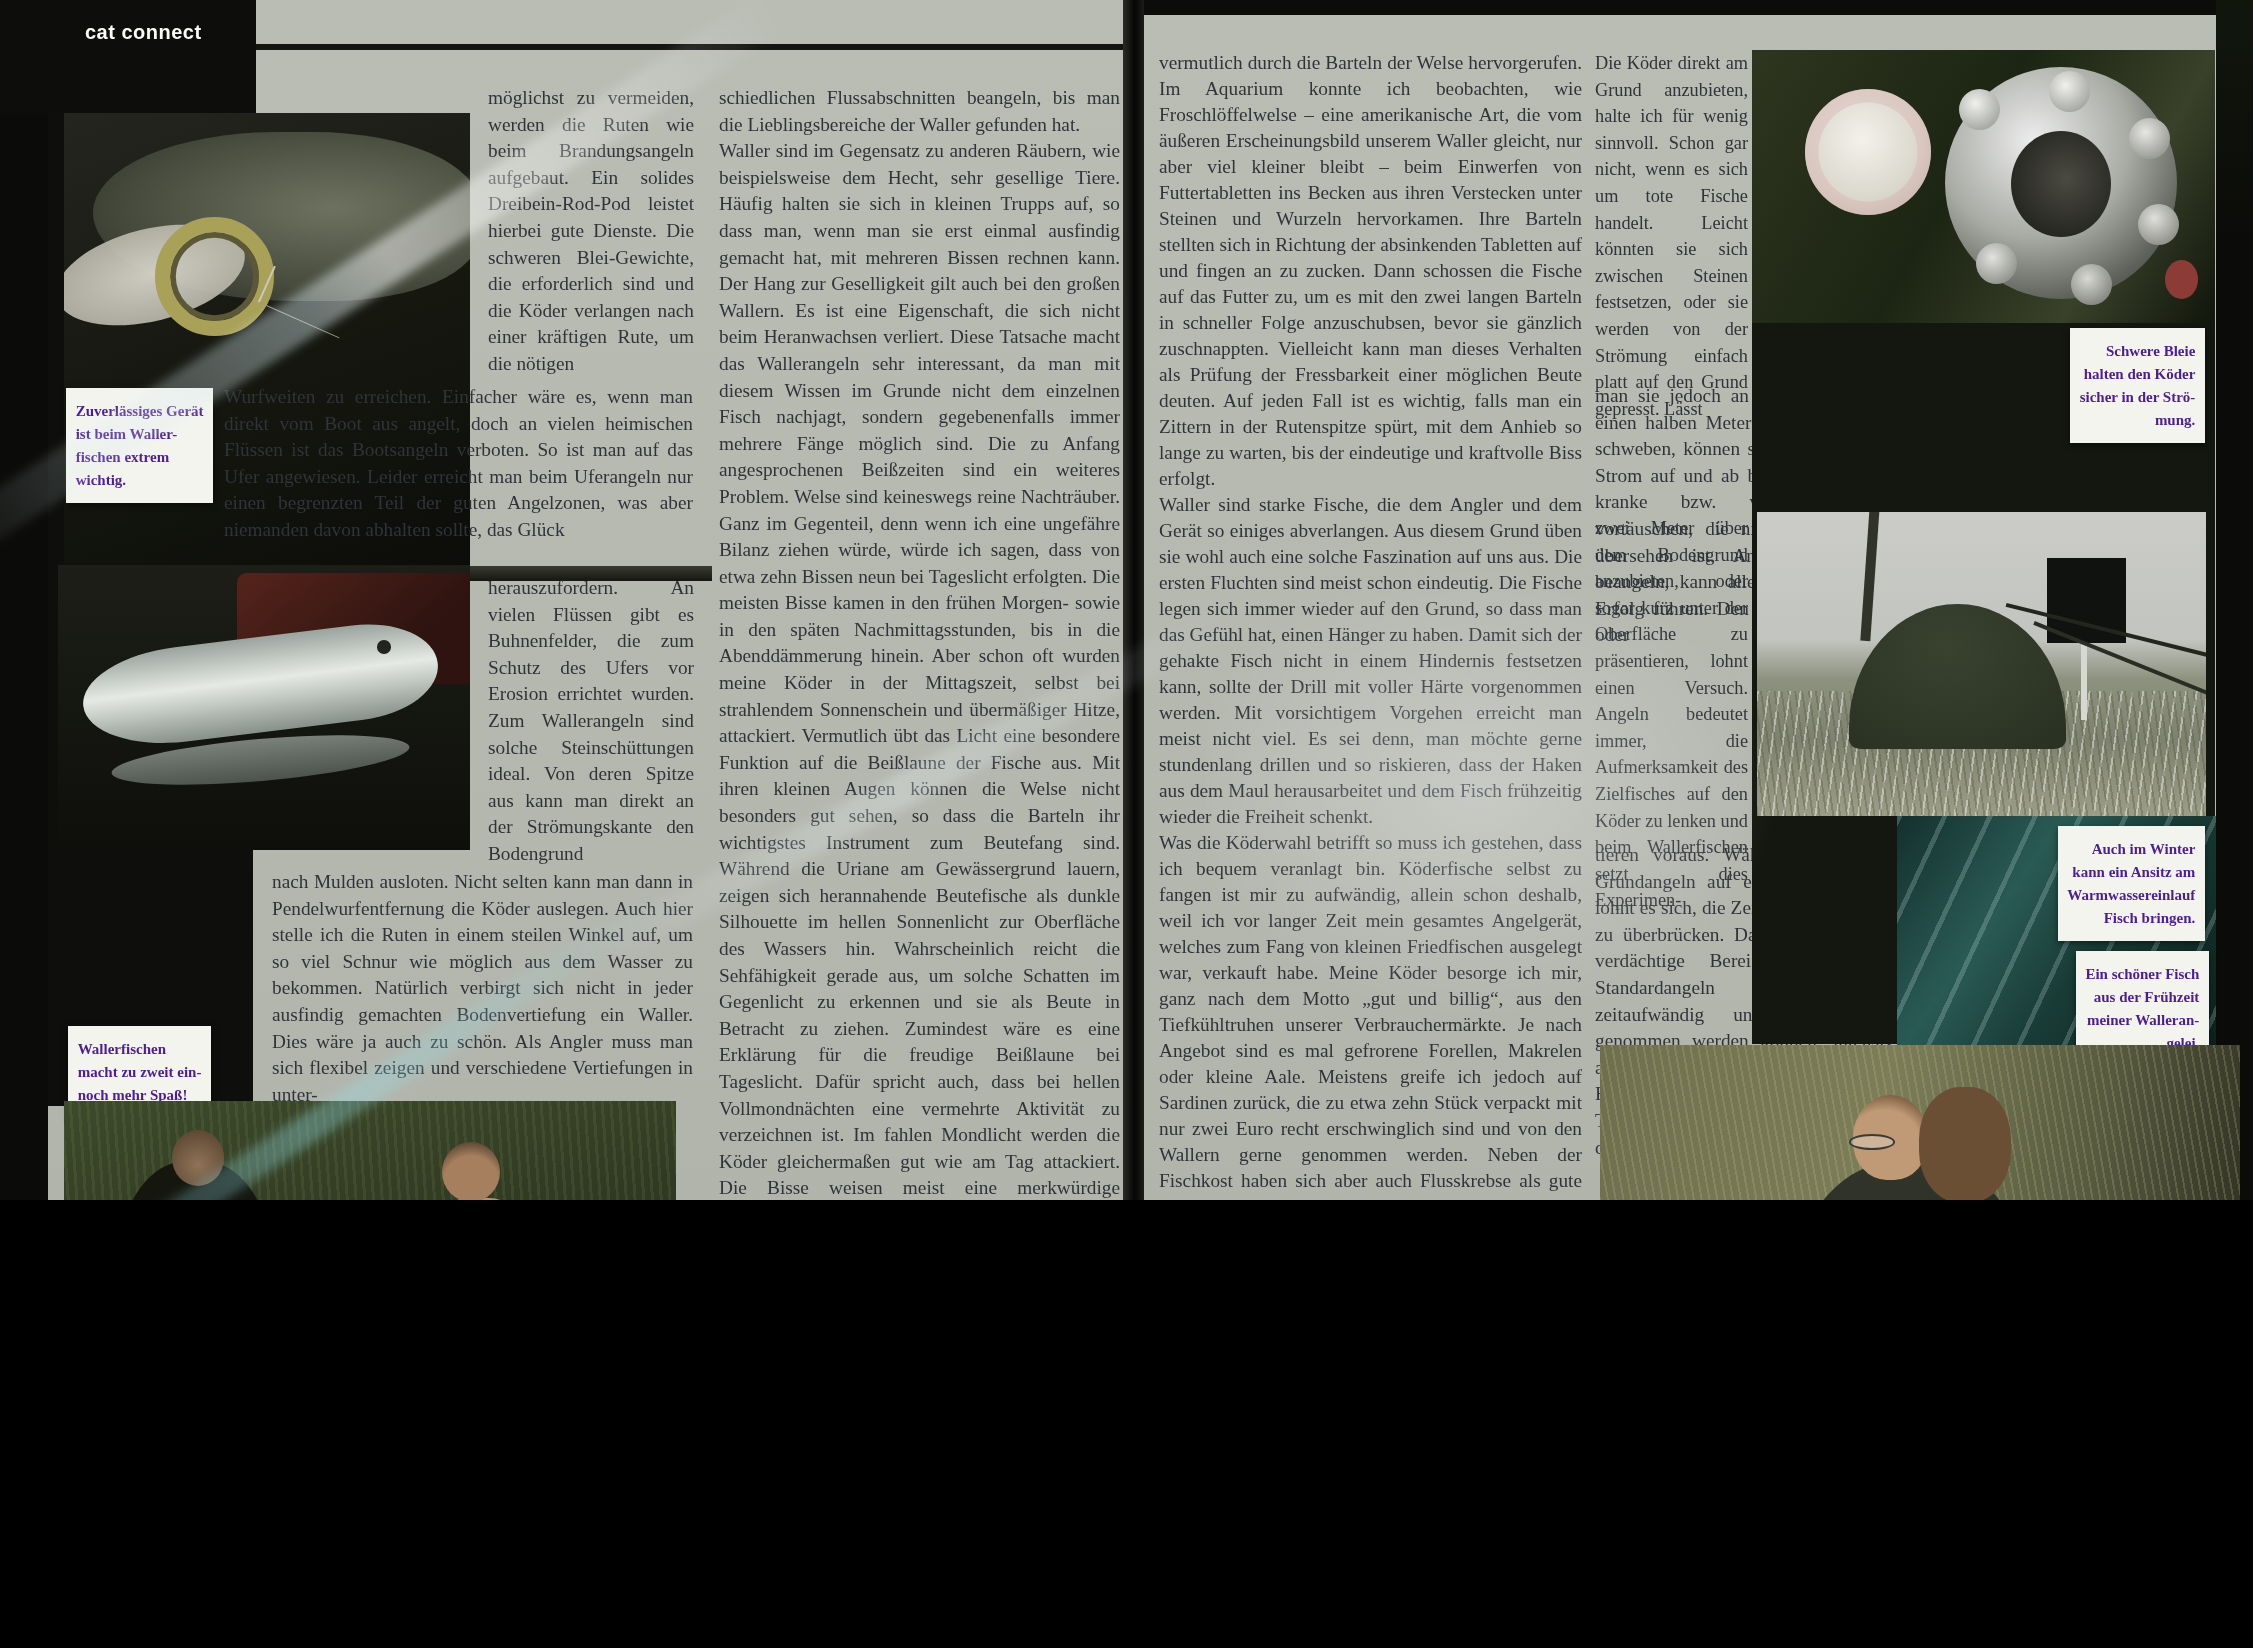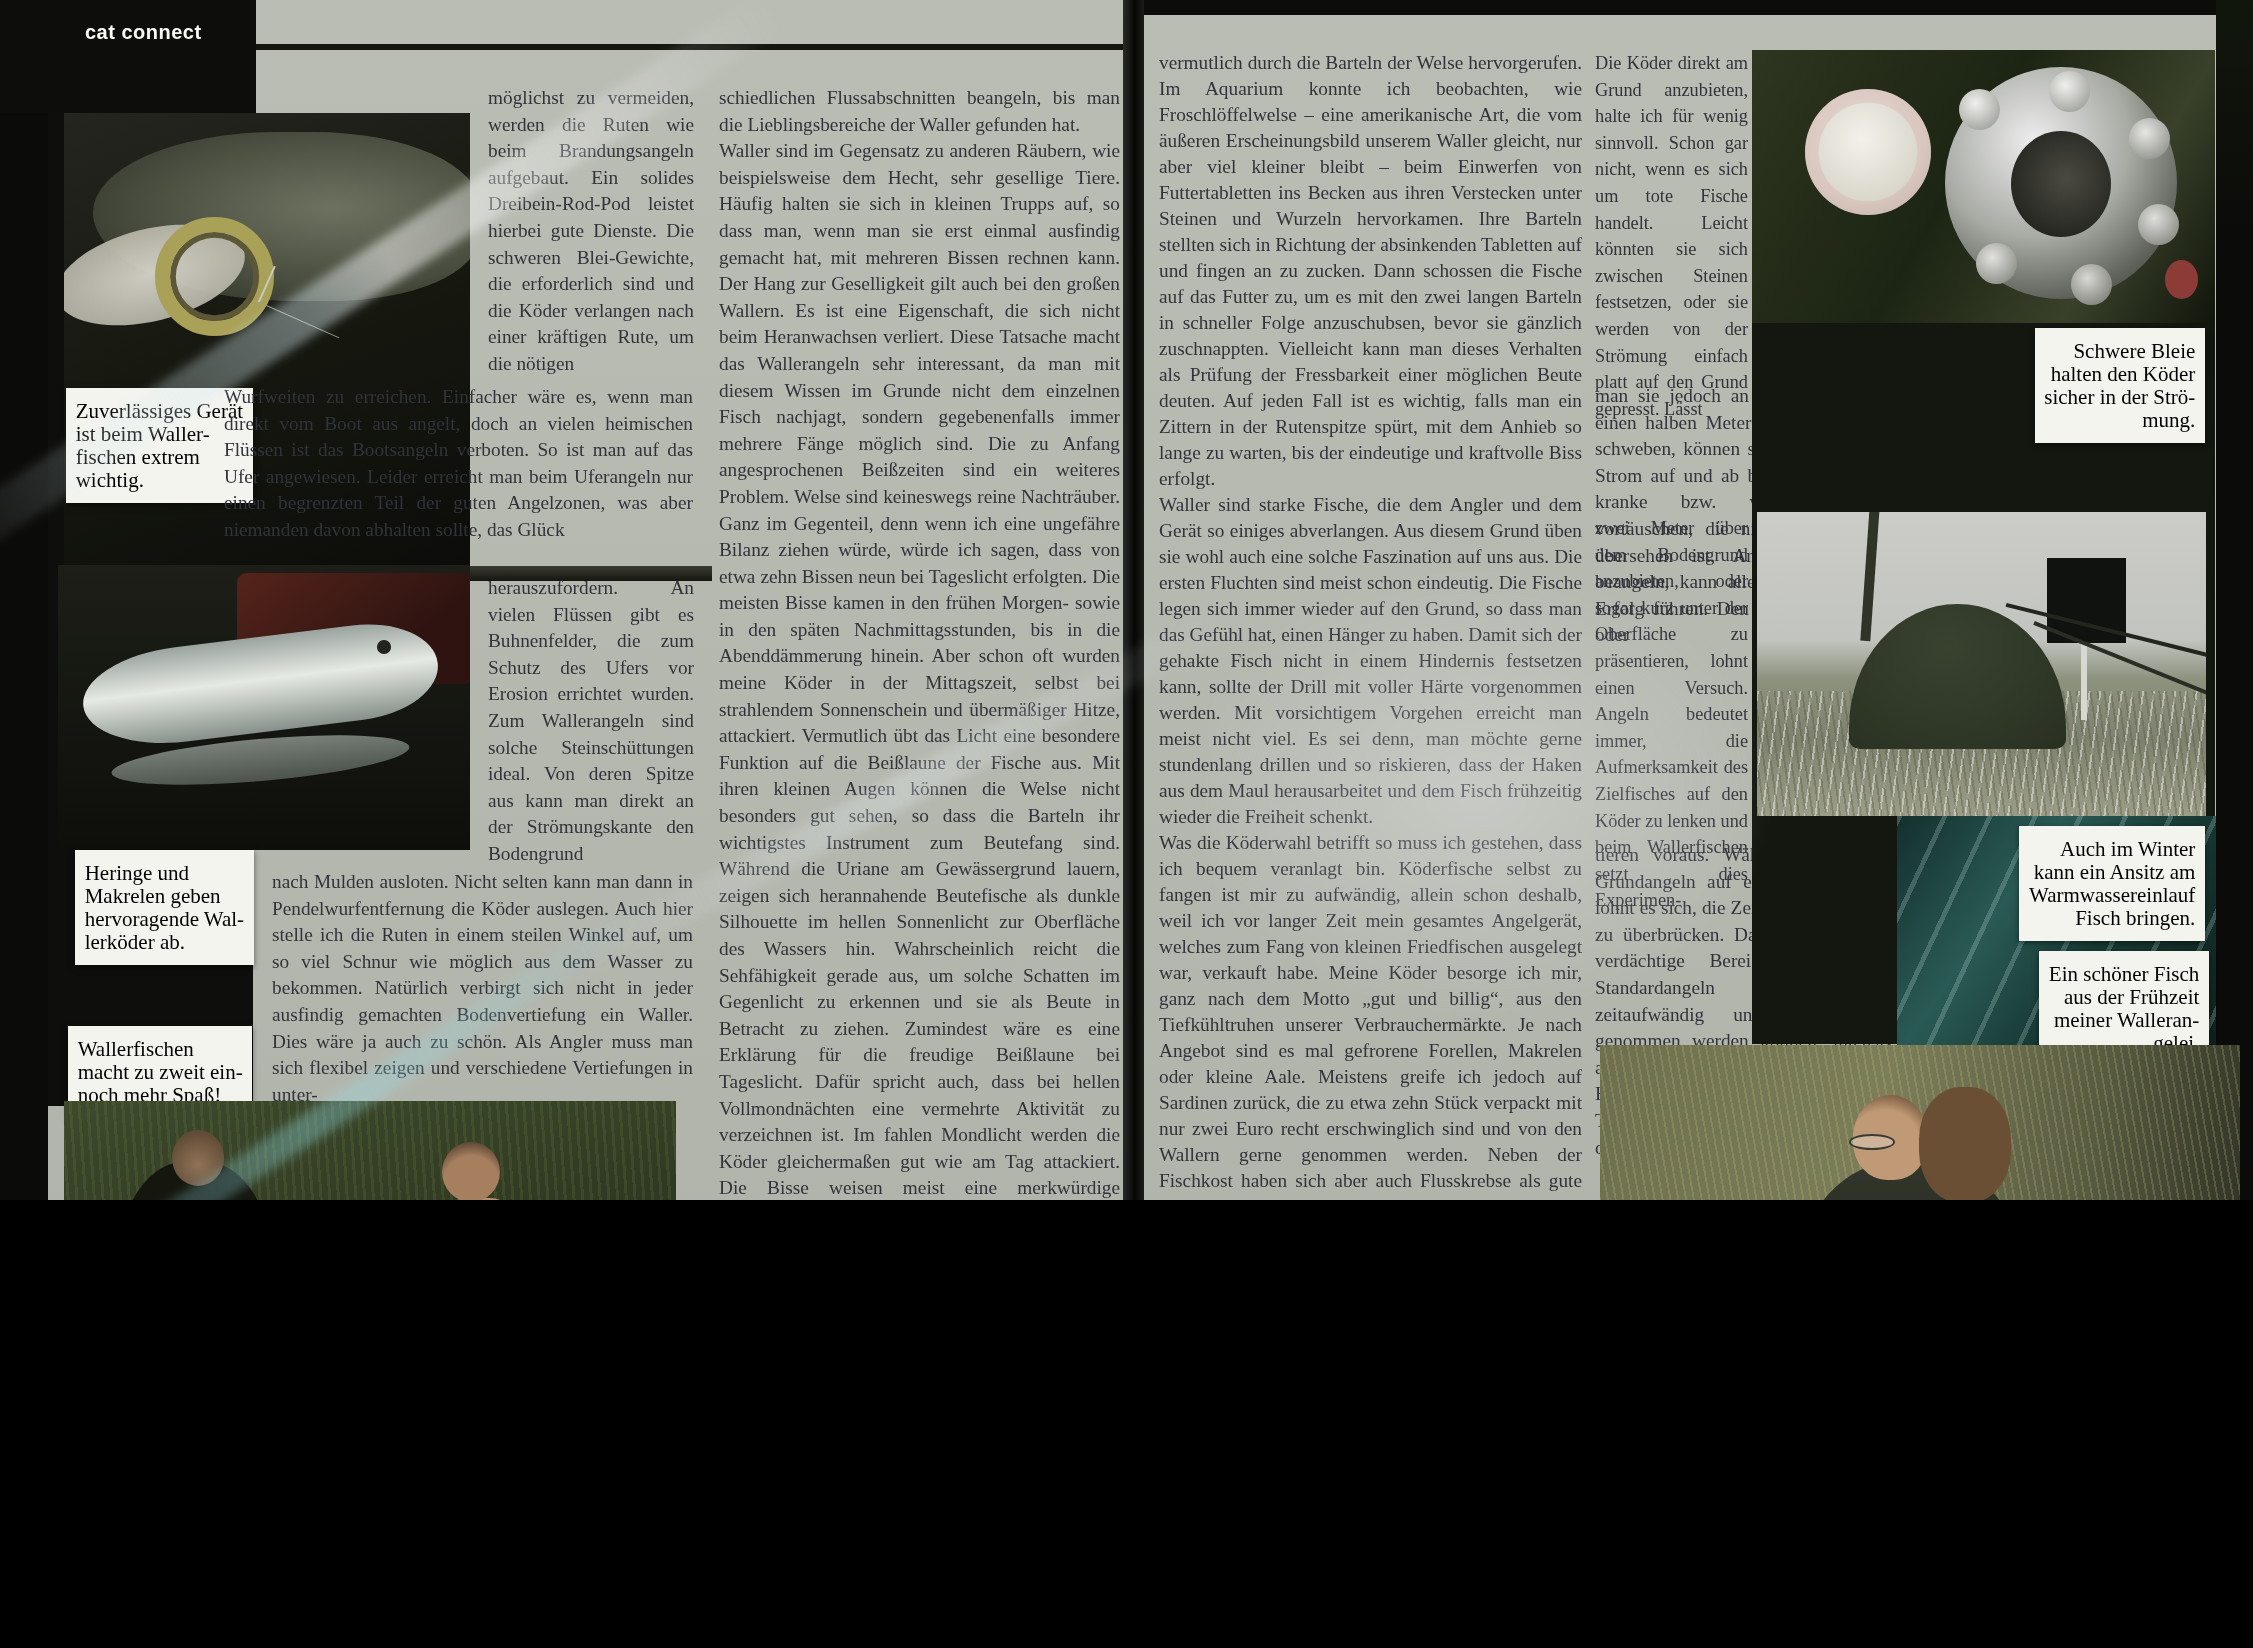--- a/index.html
+++ b/index.html
@@ -3,21 +3,21 @@
 <meta charset="utf-8">
 <style>
   html,body{margin:0;padding:0;background:#000;}
   #stage{position:relative;width:2254px;height:1200px;background:#0c0c0a;overflow:hidden;
          font-family:"Liberation Serif",serif;}
   .abs{position:absolute;}
   .page{background:linear-gradient(180deg,#babdb4 0%,#b4b7ae 55%,#aeb1a8 100%);}
   .body-text{font-size:19.3px;line-height:26.6px;color:#30333a;text-align:justify;hyphens:auto;}
   .body-text p{margin:0;}
   .cap{background:#f4f4ef;box-shadow:0 1.9px 5.8px rgba(0,0,0,.5);padding:11.6px 9.7px;
-       font-weight:normal;font-size:21px;line-height:23px;color:#000000;white-space:nowrap;}
+       font-weight:bold;font-size:15px;line-height:23px;color:#4c1d95;white-space:nowrap;}
   .cap-right{text-align:right;}
   .brand{font-family:"Liberation Sans",sans-serif;font-weight:bold;font-size:20px;color:#fbfbf6;
          letter-spacing:0.5px;}
   .pagenum{font-family:"Liberation Sans",sans-serif;font-weight:bold;font-size:19.3px;color:#f2f2ea;}
   .photo{overflow:hidden;}
   .flare{pointer-events:none;filter:blur(4.8px);}
 </style>
 </head>
 <body>
 
@@ -51,26 +51,20 @@
 
   <div class="abs" style="left:135px;top:566px;width:577px;height:15.4px;background:linear-gradient(180deg,#3a3c33,#15160f);"></div>
 
   <div class="abs photo" style="left:58px;top:565px;width:412px;height:285px;background:linear-gradient(180deg,#1c1e17,#0e0f0b);">
     <div class="abs" style="left:179px;top:7.7px;width:237px;height:111px;border-radius:9.7px;background:linear-gradient(140deg,#55241b,#2e1310 70%);"></div>
     <div class="abs" style="left:24px;top:72px;width:357px;height:95px;border-radius:55% 45% 45% 55% / 100% 100% 100% 100%;transform:rotate(-7deg);background:linear-gradient(180deg,#9aa39e 0%,#e6eae4 45%,#87908a 100%);"></div>
     <div class="abs" style="left:319px;top:75px;width:13.5px;height:13.5px;border-radius:50%;background:#22251f;"></div>
     <div class="abs" style="left:53px;top:174px;width:299px;height:42px;border-radius:50%;transform:rotate(-5deg);background:linear-gradient(180deg,#79817a,#4c534c);"></div>
   </div>
 
-  <div class="abs cap" style="left:75px;top:850px;">
-    <div>Heringe und</div>
-    <div>Makrelen geben</div>
-    <div>hervoragende Wal-</div>
-    <div>lerköder ab.</div>
-  </div>
 
   <div class="abs cap" style="left:68px;top:1026px;">
     <div>Wallerfischen</div>
     <div>macht zu zweit ein-</div>
     <div>noch mehr Spaß!</div>
   </div>
 
   <div class="abs photo" style="left:64px;top:1101px;width:612px;height:433px;background:linear-gradient(170deg,#3d4a2c 0%,#2c3520 45%,#1b2214 100%);">
     <div class="abs" style="left:0;top:0;width:100%;height:100%;background:repeating-linear-gradient(86deg,rgba(126,146,74,.16) 0 2.9px,transparent 2.9px 8.7px);"></div>
     <div class="abs" style="left:56px;top:60px;width:150px;height:208px;border-radius:45% 45% 30% 30%;background:#15170f;"></div>

